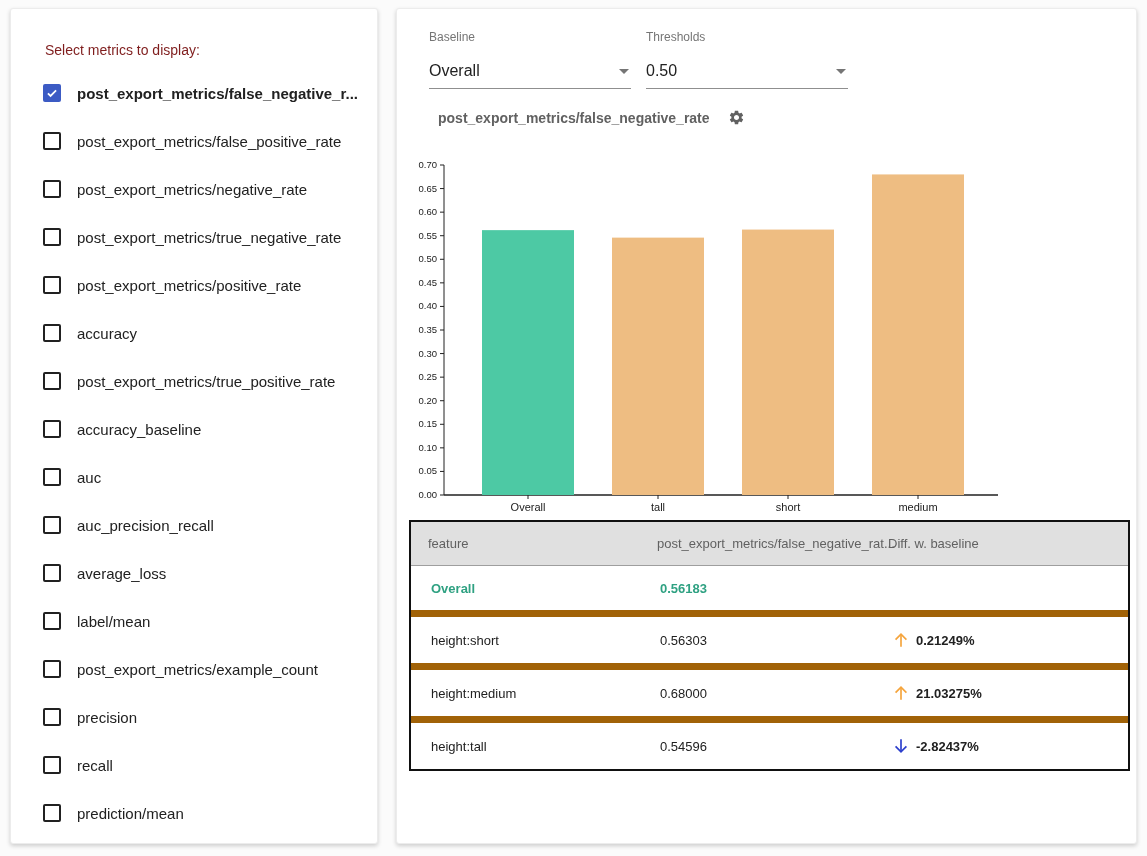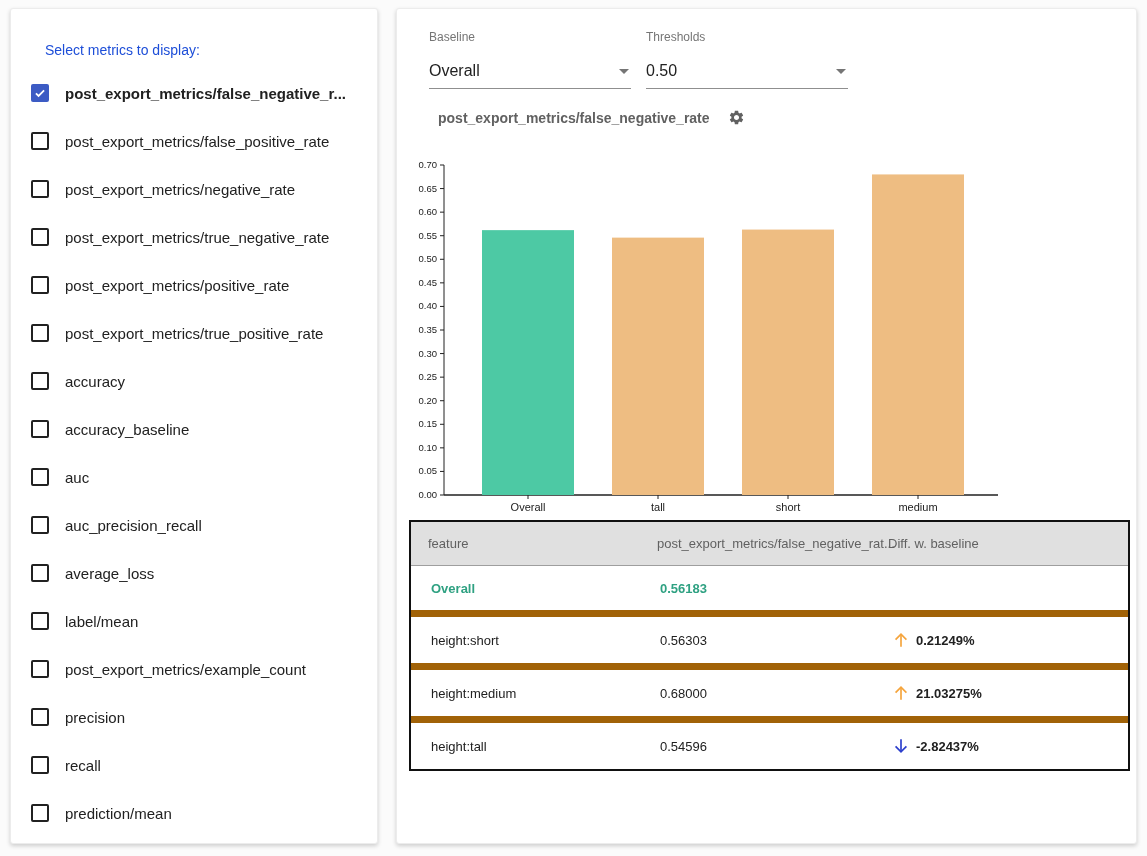--- a/index.html
+++ b/index.html
@@ -2,23 +2,23 @@
 <html><head>
 <meta charset="utf-8">
 <style>
   * { margin:0; padding:0; box-sizing:border-box; }
   html,body { width:1147px; height:856px; background:#fbfbfb; font-family:"Liberation Sans", sans-serif; overflow:hidden; }
   .card { position:absolute; background:#fff; border:1px solid #ececec; border-radius:3px; box-shadow:0 2px 4px rgba(0,0,0,0.18); }
   #left-card  { left:10px;  top:8px; width:368px; height:836px; }
   #right-card { left:396px; top:8px; width:741px; height:836px; }
 
   
-  .sidebar-title { position:absolute; left:34px; top:33px; font-size:14px; color:#1d4ed8; }
+  .sidebar-title { position:absolute; left:34px; top:33px; font-size:14px; color:#7f1d1d; }
   .metrics-list { position:absolute; left:0; top:60px; width:100%; }
-  .metric-item { display:flex; align-items:center; height:48px; padding-left:20px; cursor:pointer; }
+  .metric-item { display:flex; align-items:center; height:48px; padding-left:32px; cursor:pointer; }
   .cbx { width:18px; height:18px; border:2px solid #212121; border-radius:2px; flex:0 0 18px; display:flex; align-items:center; justify-content:center; background:#fff; }
   .cbx.checked { border-color:transparent; }
   .metric-label { margin-left:16px; font-size:15px; color:#212121; white-space:nowrap; }
   .metric-label.bold { font-weight:bold; }
 
   
   .dd-group { position:absolute; top:21px; width:202px; }
   .dd-label { font-size:12px; color:#757575; margin-bottom:15px; }
   .dd-box { position:relative; border-bottom:1px solid #8f8f8f; padding:3px 18px 8px 0; cursor:pointer; }
   .dd-value { font-size:16px; color:#212121; }
@@ -71,25 +71,25 @@
       <div class="metric-item">
         <span class="cbx"></span>
         <span class="metric-label">post_export_metrics/true_negative_rate</span>
       </div>
       <div class="metric-item">
         <span class="cbx"></span>
         <span class="metric-label">post_export_metrics/positive_rate</span>
       </div>
       <div class="metric-item">
         <span class="cbx"></span>
+        <span class="metric-label">accuracy</span>
+      </div>
+      <div class="metric-item">
+        <span class="cbx"></span>
         <span class="metric-label">post_export_metrics/true_positive_rate</span>
-      </div>
-      <div class="metric-item">
-        <span class="cbx"></span>
-        <span class="metric-label">accuracy</span>
       </div>
       <div class="metric-item">
         <span class="cbx"></span>
         <span class="metric-label">accuracy_baseline</span>
       </div>
       <div class="metric-item">
         <span class="cbx"></span>
         <span class="metric-label">auc</span>
       </div>
       <div class="metric-item">

